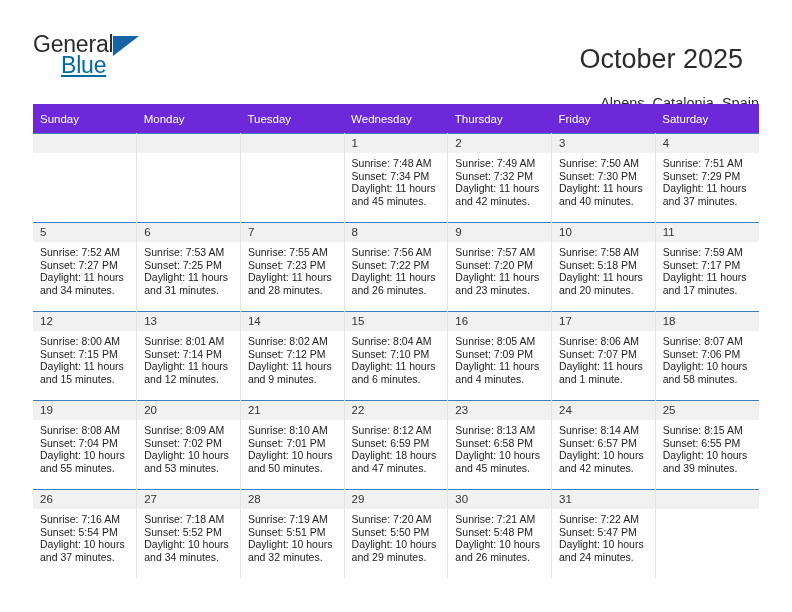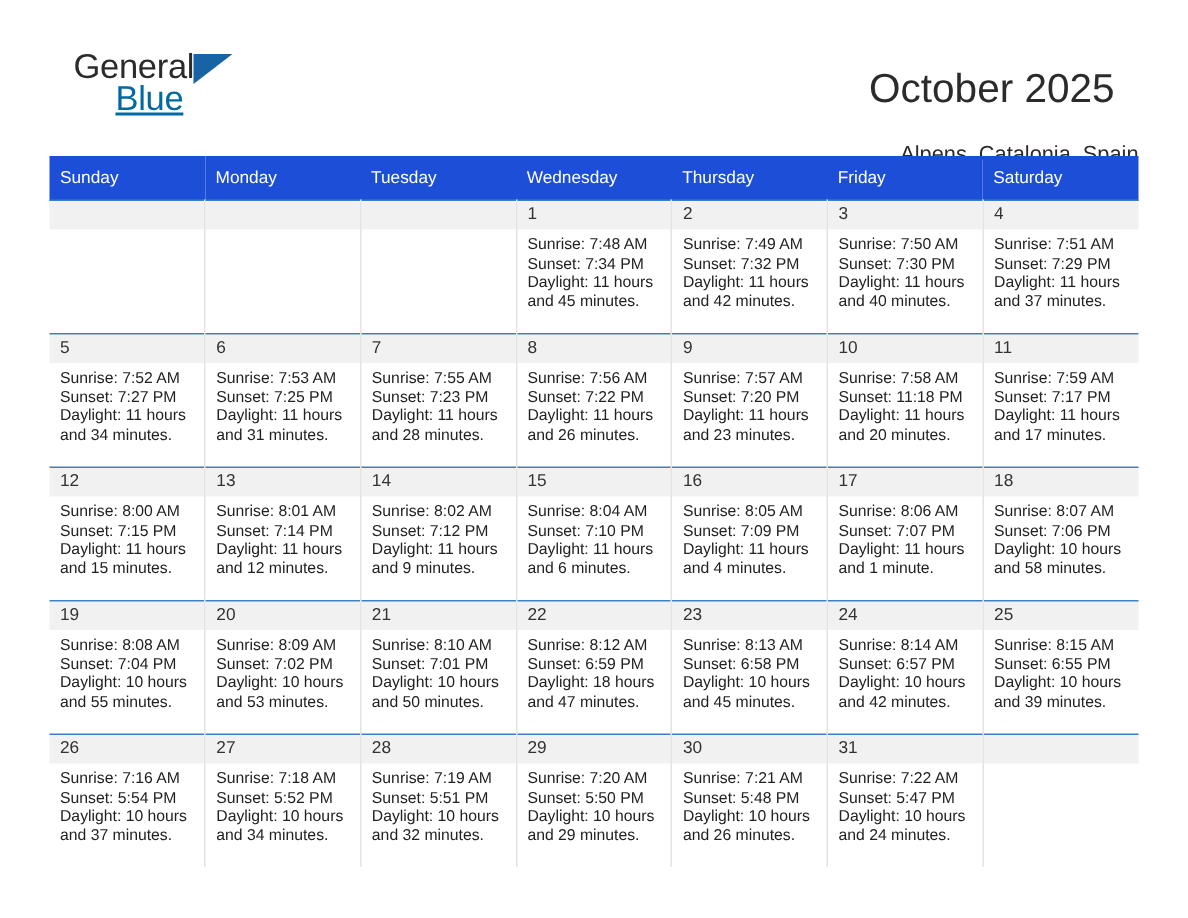--- a/index.html
+++ b/index.html
@@ -24,21 +24,21 @@
   
   .header {
     position: absolute;
     left: 33px;
     top: 26px;
     width: 726px;
     height: 72px;
   }
   .logo {
     position: absolute;
-    left: 16px;
+    left: 0;
     top: 6px;
     width: 130px;
     height: 56px;
   }
   .logo-general {
     position: absolute;
     left: 0;
     top: 0;
     font-size: 23px;
     line-height: 25px;
@@ -93,21 +93,21 @@
   
   .calendar {
     position: absolute;
     left: 33px;
     top: 104px;
     width: 726px;
     border-collapse: collapse;
     table-layout: fixed;
   }
   .dow-row th {
-    background: #1d4ed8;
+    background: #6d28d9;
     color: #ffffff;
     font-size: 11.5px;
     font-weight: normal;
     text-align: left;
     padding: 5px 0 5px 7px;
     height: 19px;
     vertical-align: middle;
     border: none;
   }
 
@@ -262,21 +262,21 @@
             <div class="cell-body">
               <div>Sunrise: 7:57 AM</div>
               <div>Sunset: 7:20 PM</div>
               <div class="daylight-line">Daylight: 11 hours and 23 minutes.</div>
             </div>
           </td>
           <td class="day-cell">
             <div class="daynum-band">10</div>
             <div class="cell-body">
               <div>Sunrise: 7:58 AM</div>
-              <div>Sunset: 11:18 PM</div>
+              <div>Sunset: 5:18 PM</div>
               <div class="daylight-line">Daylight: 11 hours and 20 minutes.</div>
             </div>
           </td>
           <td class="day-cell">
             <div class="daynum-band">11</div>
             <div class="cell-body">
               <div>Sunrise: 7:59 AM</div>
               <div>Sunset: 7:17 PM</div>
               <div class="daylight-line">Daylight: 11 hours and 17 minutes.</div>
             </div>

